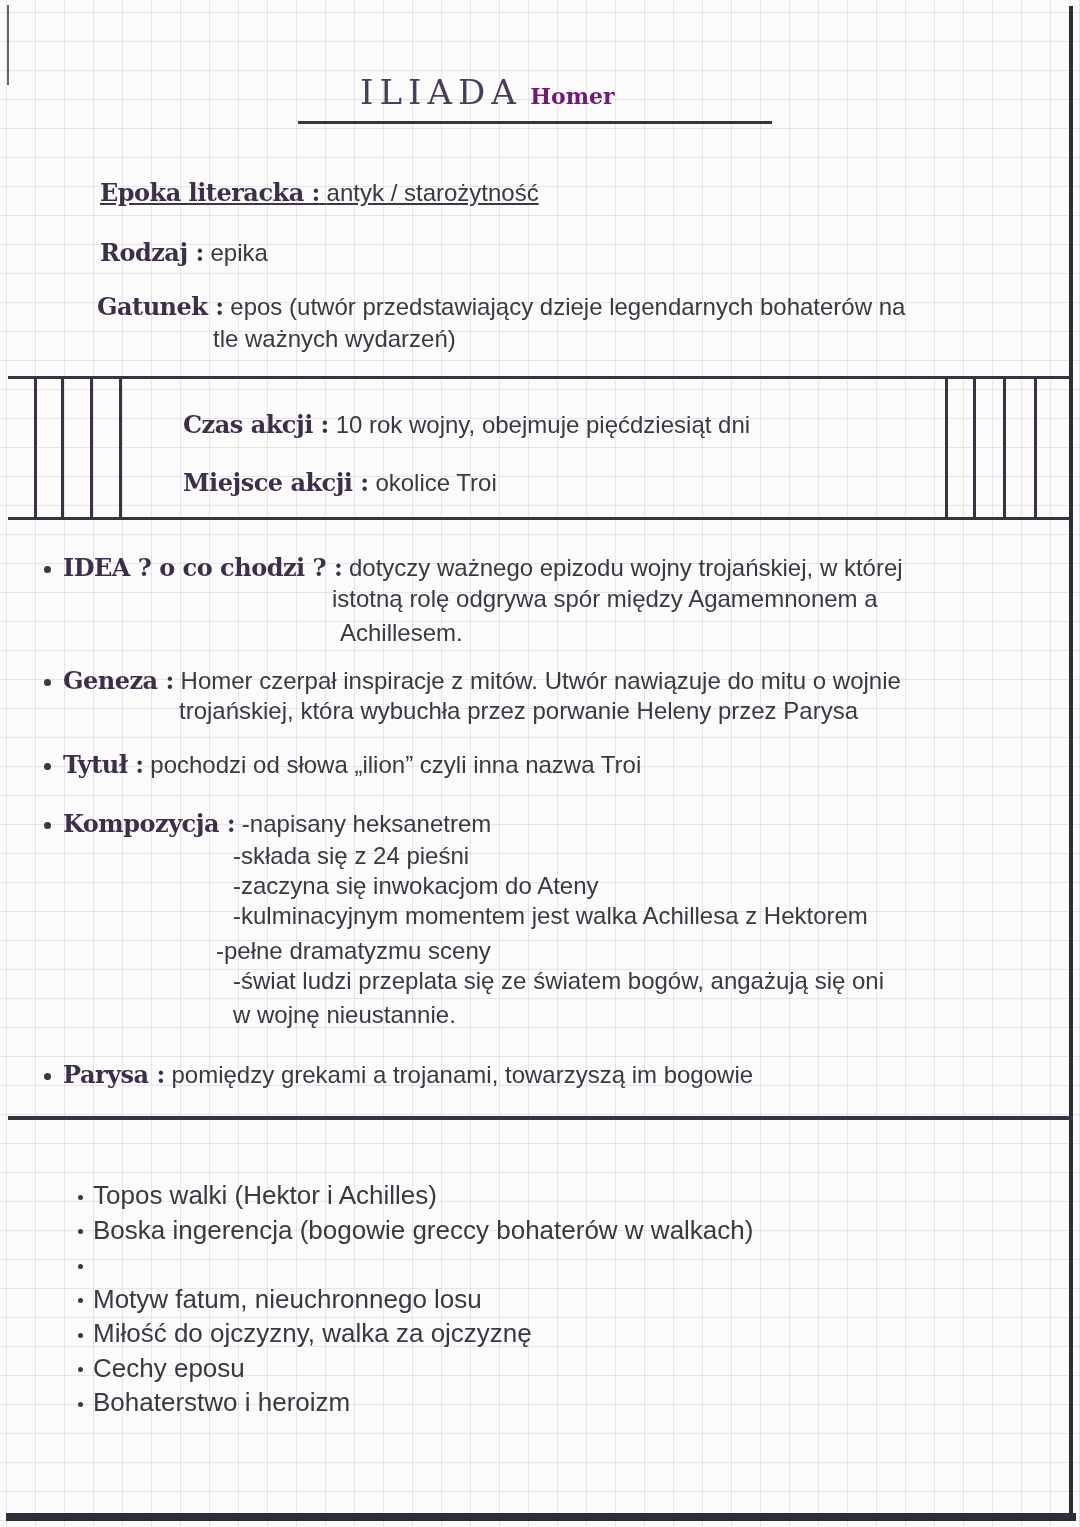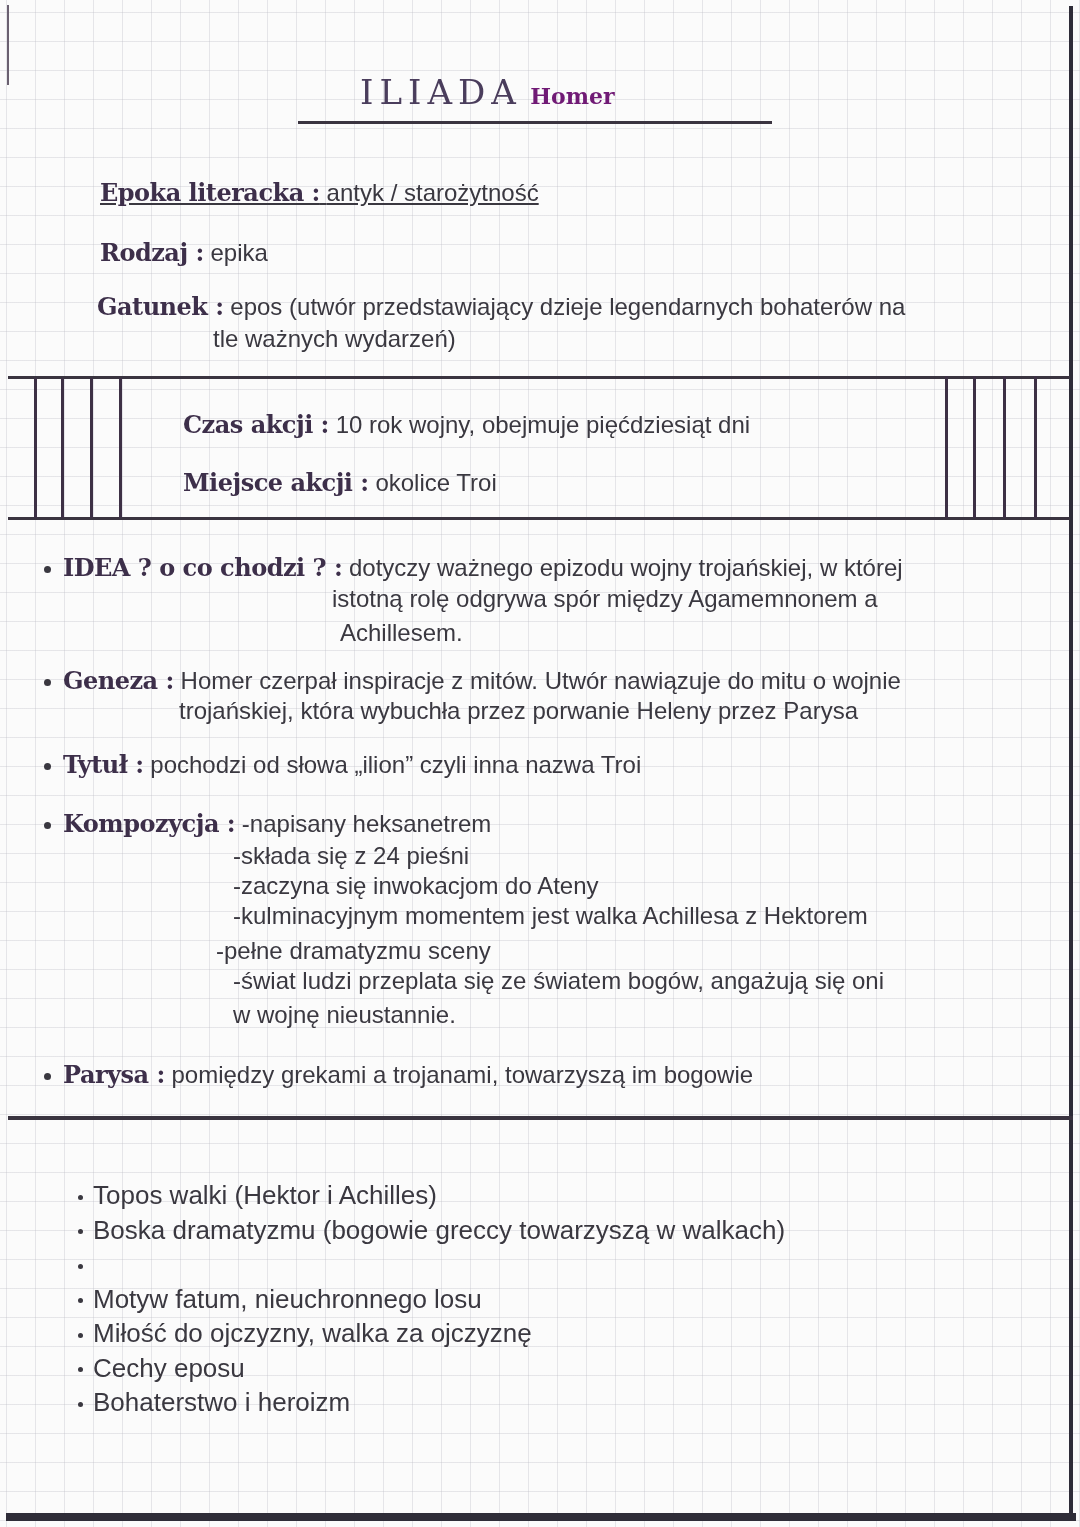--- a/index.html
+++ b/index.html
@@ -109,19 +109,19 @@
 
 <div class="abs row" style="left:44px;top:1060px;">
   <span class="bullet"></span><span class="label">Parysa :</span>
   <span class="txt">pomiędzy grekami a trojanami, towarzyszą im bogowie</span>
 </div>
 
 <div class="hline" style="left:8px;top:1116px;width:1065px;height:4px;"></div>
 
 <div class="abs" style="left:78px;top:1178px;">
   <div class="motif"><span class="sbullet"></span><span>Topos walki (Hektor i Achilles)</span></div>
-  <div class="motif"><span class="sbullet"></span><span>Boska dramatyzmu (bogowie greccy towarzyszą w walkach)</span></div>
+  <div class="motif"><span class="sbullet"></span><span>Boska ingerencja (bogowie greccy bohaterów w walkach)</span></div>
   <div class="motif"><span class="sbullet"></span></div>
   <div class="motif"><span class="sbullet"></span><span>Motyw fatum, nieuchronnego losu</span></div>
   <div class="motif"><span class="sbullet"></span><span>Miłość do ojczyzny, walka za ojczyznę</span></div>
   <div class="motif"><span class="sbullet"></span><span>Cechy eposu</span></div>
   <div class="motif"><span class="sbullet"></span><span>Bohaterstwo i heroizm</span></div>
 </div>
 
 </body></html>

